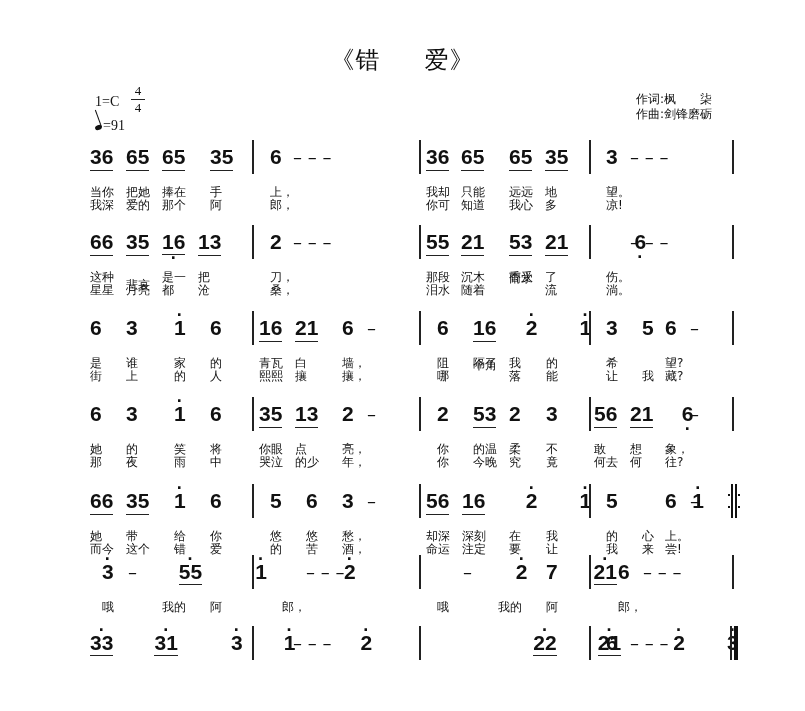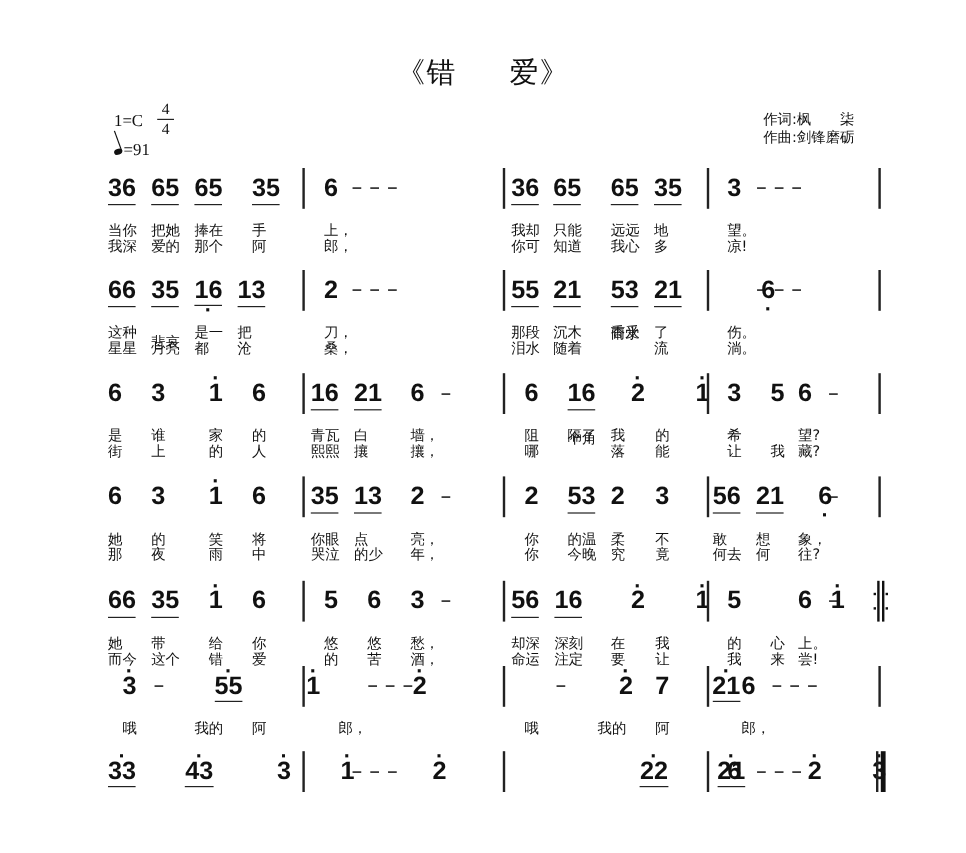--- a/index.html
+++ b/index.html
@@ -308,21 +308,21 @@
   <span class="lyr" style="left:210px;top:40px">阿</span>
   <span class="lyr" style="left:282px;top:40px">郎，</span>
   <span class="lyr" style="left:437px;top:40px">哦</span>
   <span class="lyr" style="left:498px;top:40px">我的</span>
   <span class="lyr" style="left:546px;top:40px">阿</span>
   <span class="lyr" style="left:618px;top:40px">郎，</span>
 </div>
 
 <div class="row" style="top:631px">
   <span class="note ul dot-above" style="left:90px">33</span>
-  <span class="note ul dot-above" style="left:126px">43</span>
+  <span class="note ul dot-above" style="left:126px">31</span>
   <span class="note dot-above" style="left:174px">3</span>
   <span class="note dot-above" style="left:210px">1</span>
   <div class="bar-line" style="left:252px;top:-5px"></div>
   <span class="note dot-above" style="left:270px">2</span>
   <span class="dash" style="left:293px;top:1px">– – –</span>
   <div class="bar-line" style="left:419px;top:-5px"></div>
   <span class="note ul dot-above" style="left:426px">22</span>
   <span class="note ul dot-above" style="left:462px">21</span>
   <span class="note dot-above" style="left:509px">2</span>
   <span class="note dot-above" style="left:546px">3</span>

